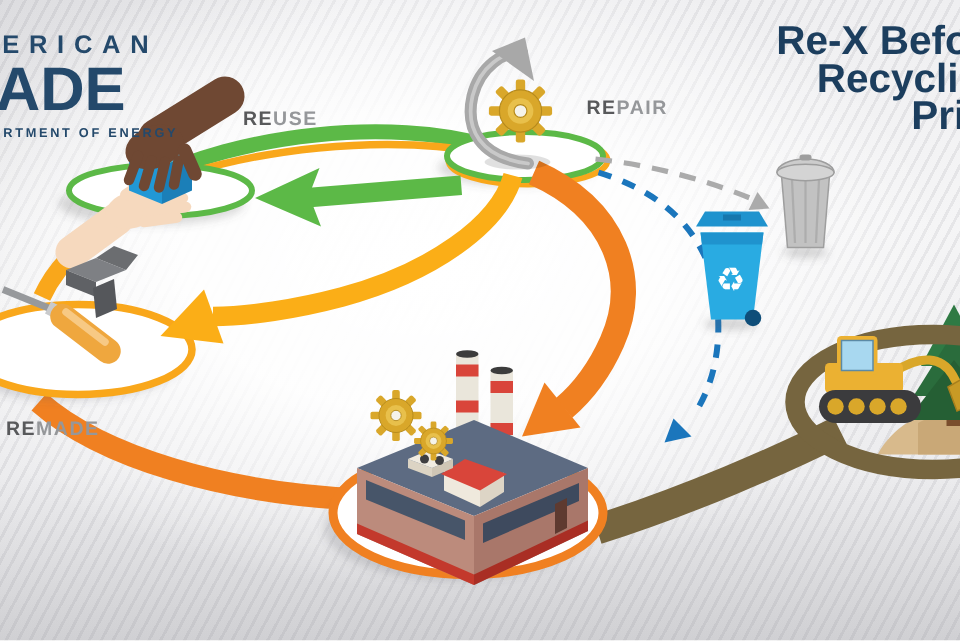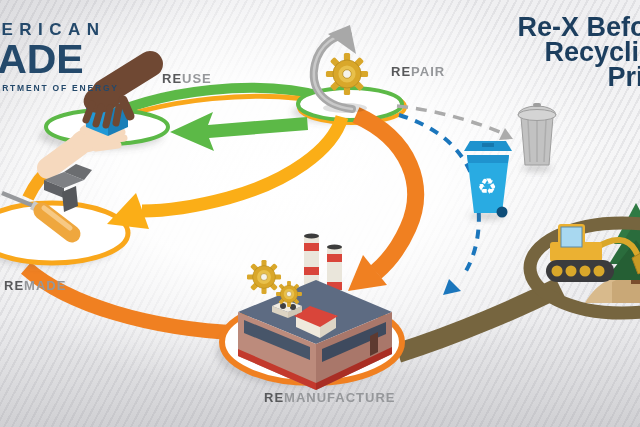--- a/index.html
+++ b/index.html
@@ -203,23 +203,20 @@
 
 <div class="node-label" style="left:162px;top:71px">
   <span class="lp">RE</span><span class="lr">USE</span>
 </div>
 <div class="node-label" style="left:391px;top:64px">
   <span class="lp">RE</span><span class="lr">PAIR</span>
 </div>
 <div class="node-label" style="left:4px;top:278px">
   <span class="lp">RE</span><span class="lr">MADE</span>
 </div>
-<div class="node-label" style="left:264px;top:390px">
-  <span class="lp">RE</span><span class="lr">MANUFACTURE</span>
-</div>
 
 <div class="logo">
   <div class="l1">AMERICAN</div>
   <div class="l2">MADE</div>
   <div class="l3">DEPARTMENT OF ENERGY</div>
 </div>
 
 <div class="title">
   <div>Re-X Before</div>
   <div>Recycling</div>

